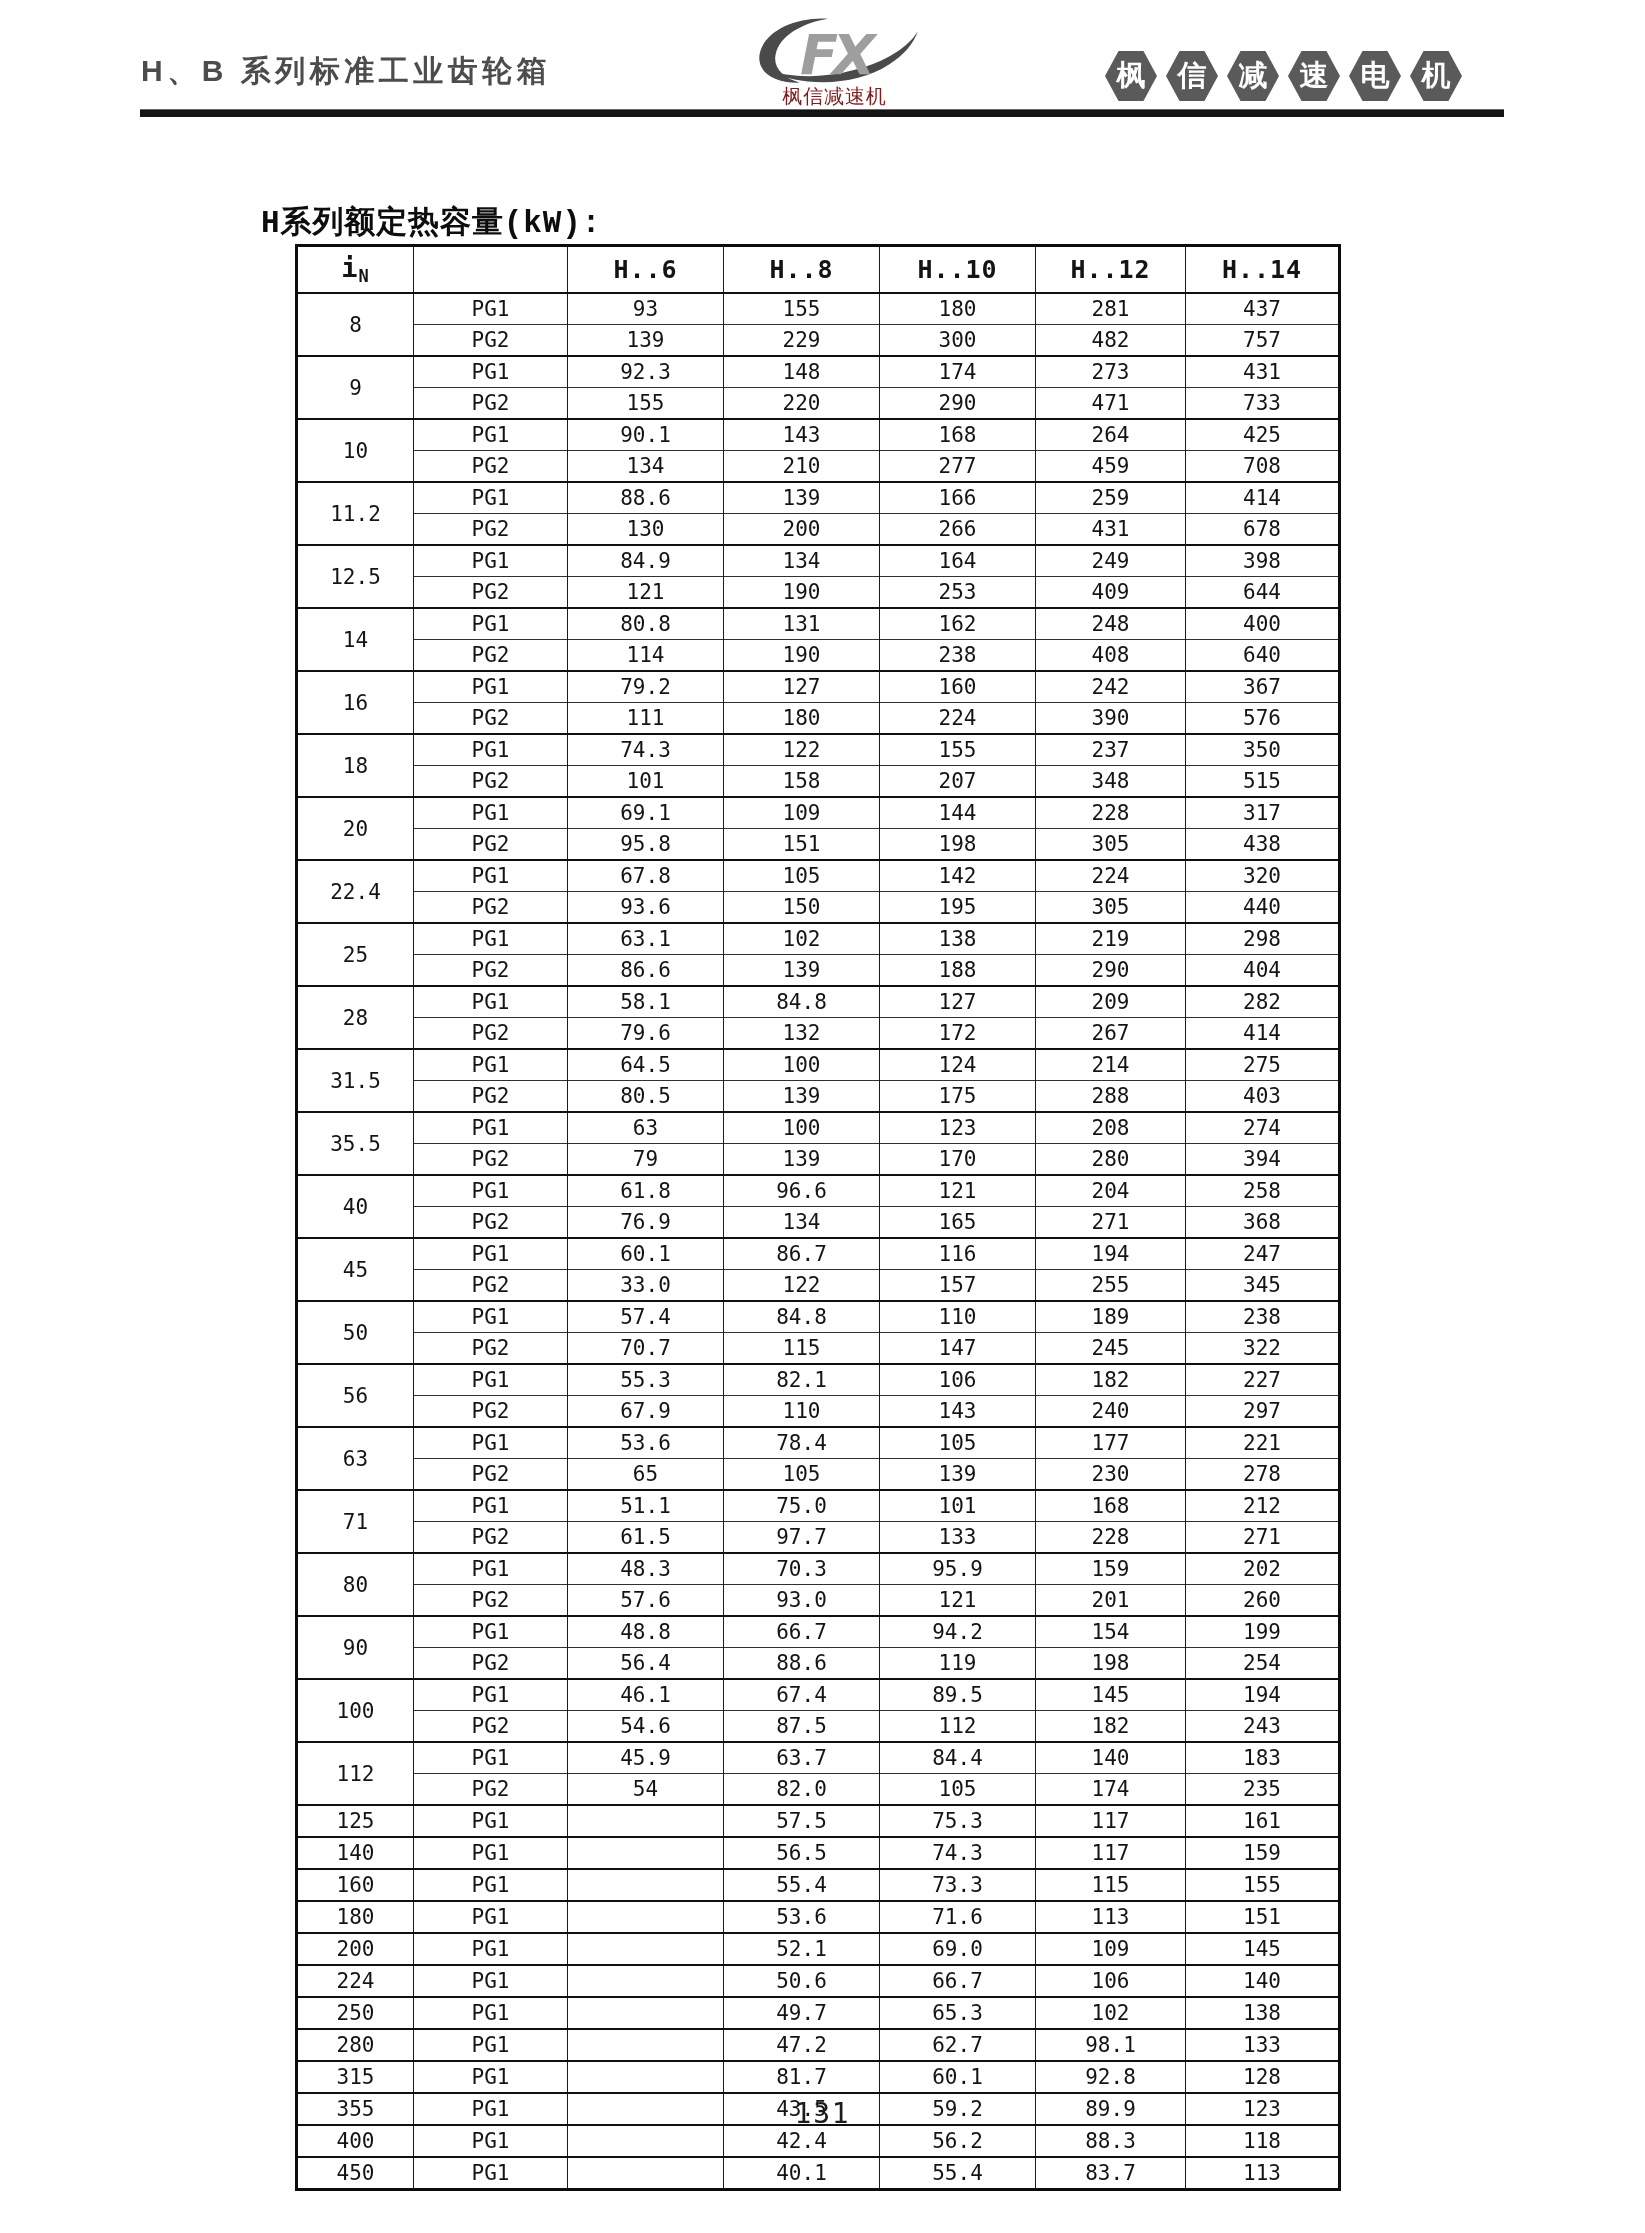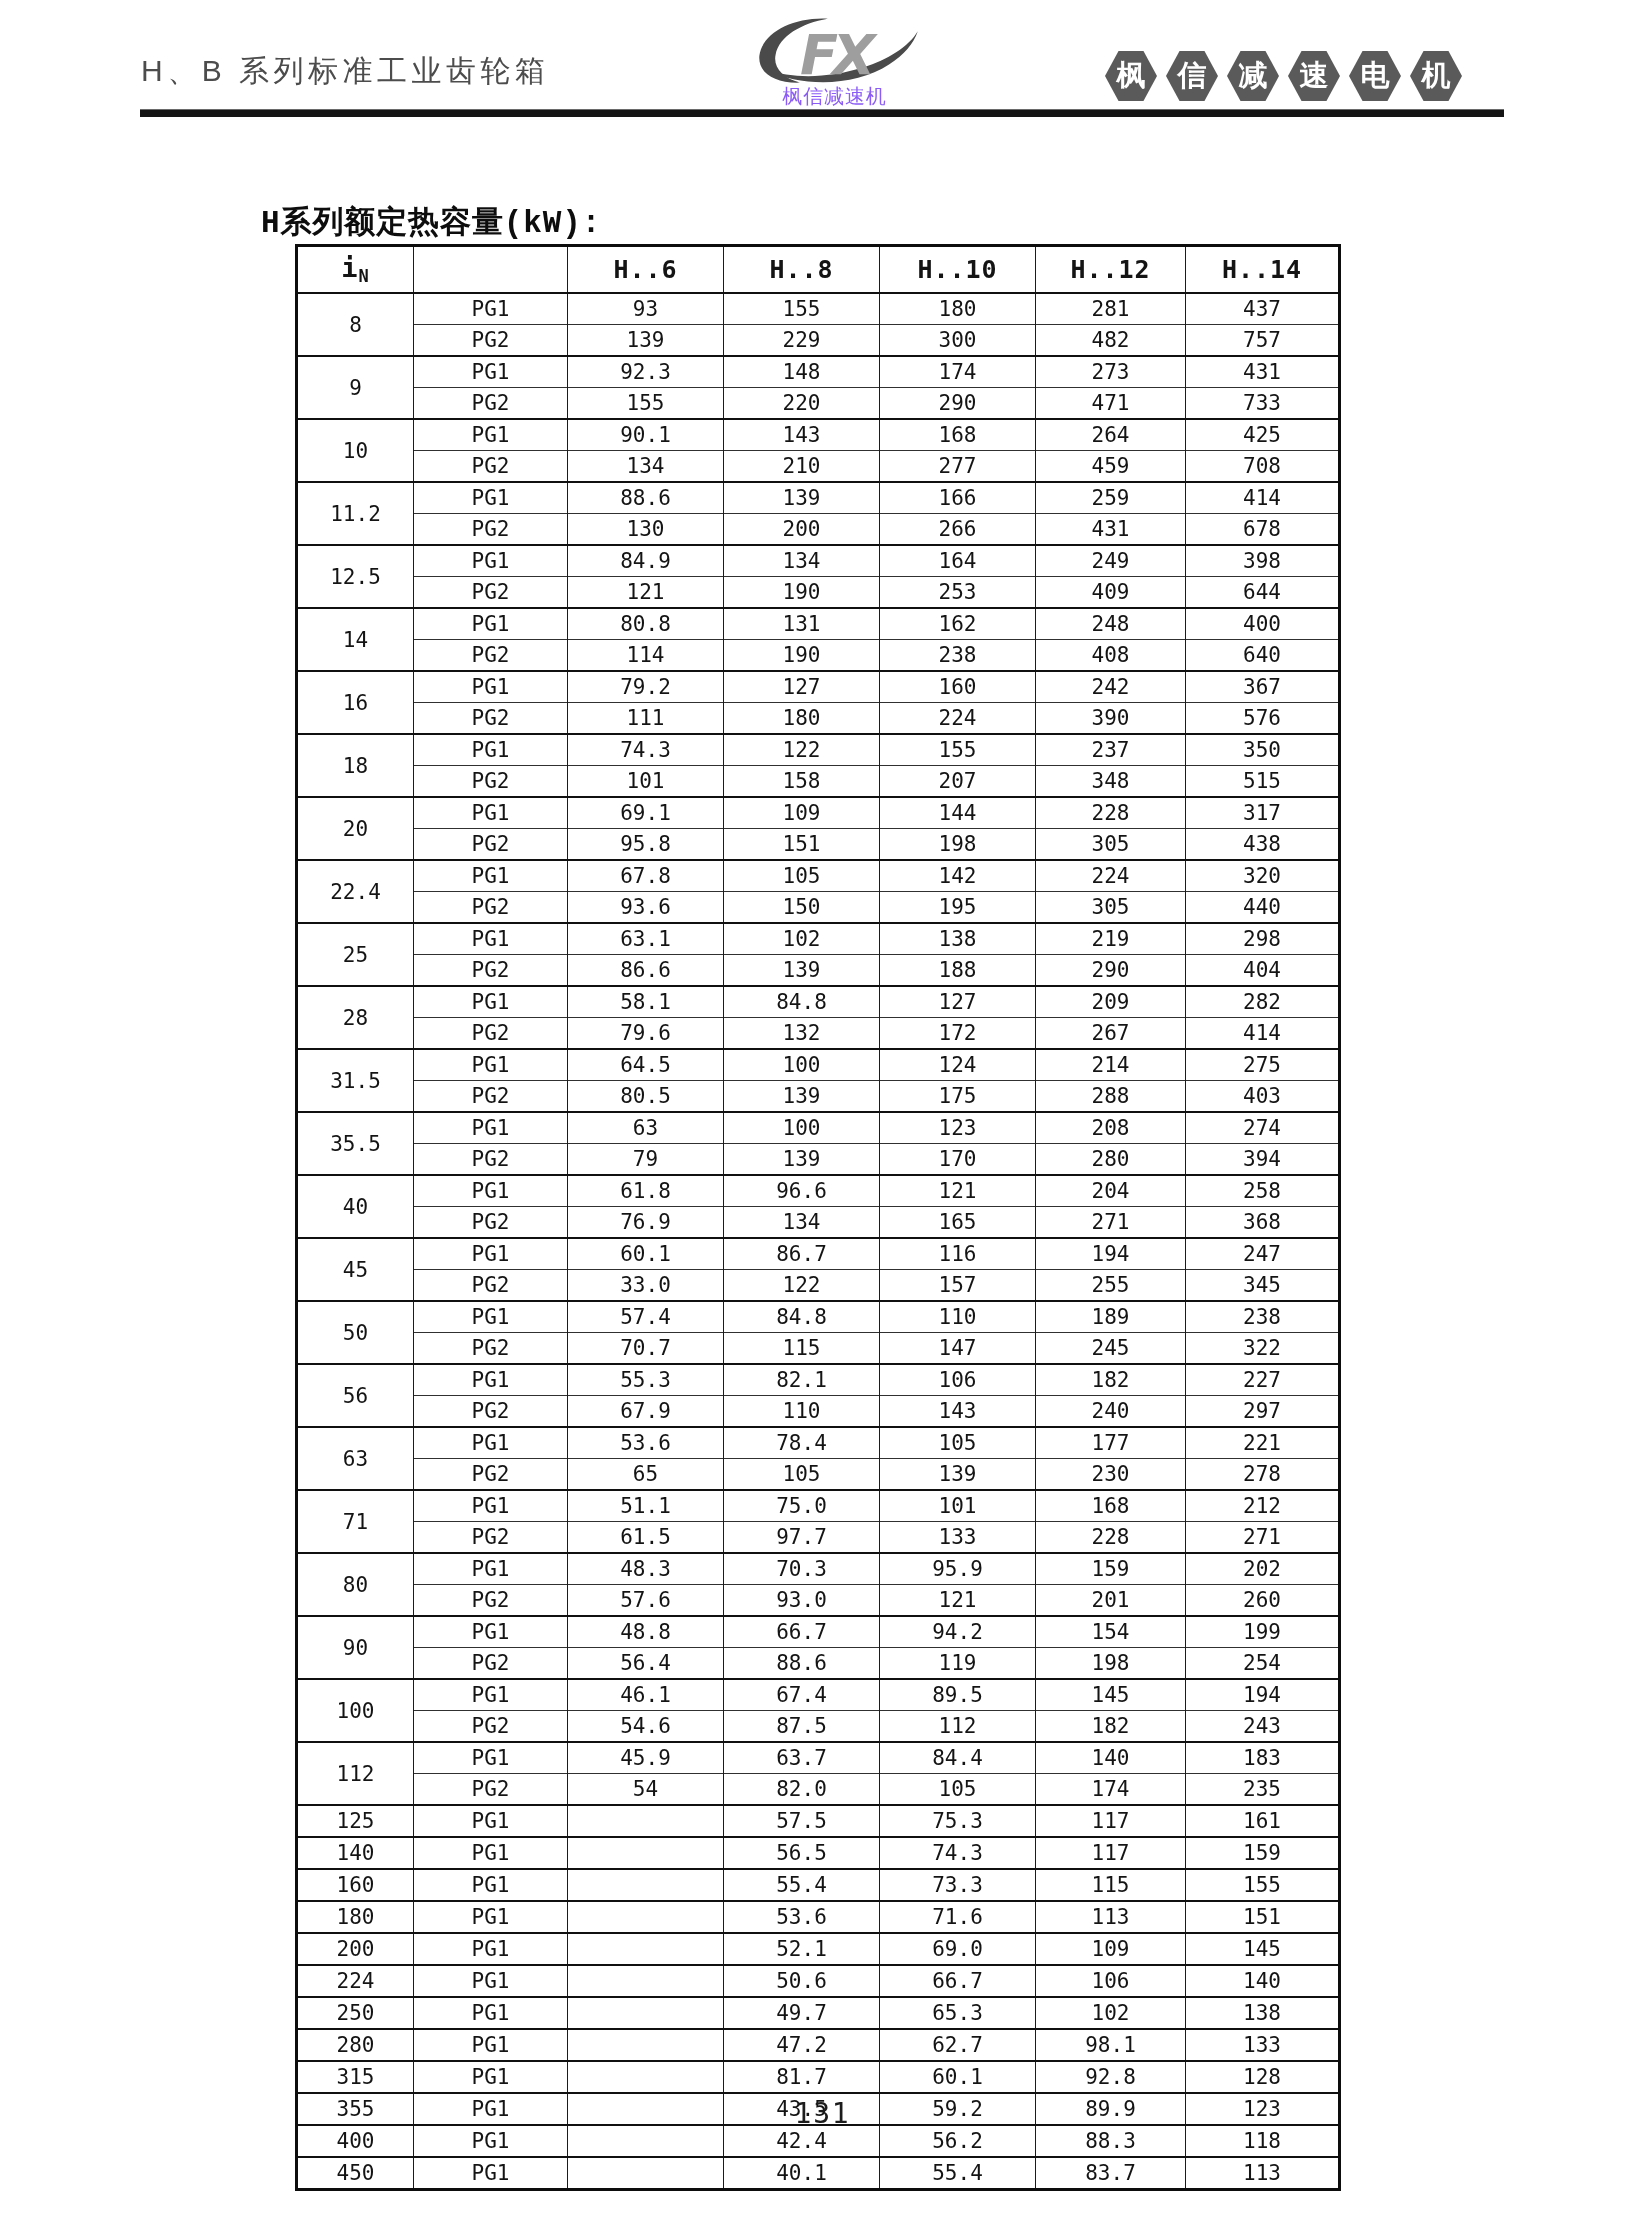--- a/index.html
+++ b/index.html
@@ -4,31 +4,31 @@
 <style>
   html,body{margin:0;padding:0;}
   body{
     width:1645px;height:2233px;position:relative;background:#ffffff;
     font-family:"Liberation Sans", sans-serif;color:#111;
     -webkit-font-smoothing:antialiased;
   }
   
   .hdr-title{
     position:absolute;left:141px;top:51px;
-    font-size:30px;letter-spacing:4.5px;color:#4c4c4c;font-weight:400;
+    font-size:30px;letter-spacing:4.5px;color:#4c4c4c;font-weight:700;
     white-space:nowrap;
   }
   .hdr-rule{
     position:absolute;left:140px;top:109px;width:1364px;height:7.2px;
     background:#141414;border-top:0.9px solid #6a6a6a;
   }
   .logo-wrap{position:absolute;left:740px;top:16.3px;width:181px;height:72px;text-align:right;}
   .logo-caption{
     position:absolute;left:762px;top:83px;width:145px;text-align:center;
-    font-size:20px;color:#8b5cf6;letter-spacing:0.9px;white-space:nowrap;
+    font-size:20px;color:#7f1d1d;letter-spacing:0.9px;white-space:nowrap;
   }
   .badge-row{
     position:absolute;left:1105px;top:51px;height:50px;display:flex;gap:9px;
   }
   .badge{
     width:52px;height:50px;background:#5a5a5a;color:#fff;
     clip-path:polygon(26% 0%,74% 0%,100% 50%,74% 100%,26% 100%,0% 50%);
     display:flex;align-items:center;justify-content:center;
     font-size:29px;font-weight:bold;
   }

